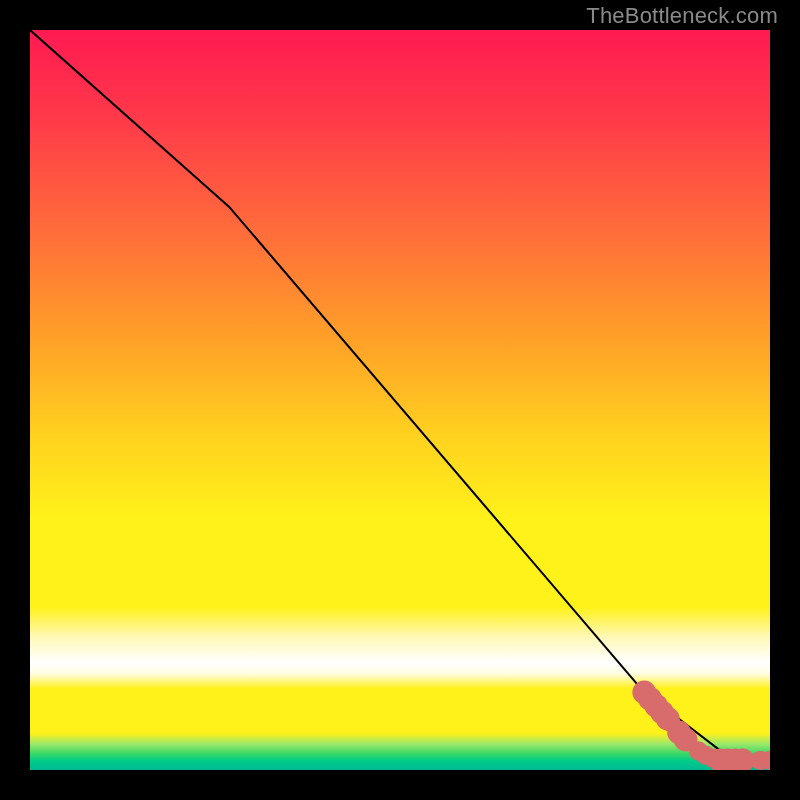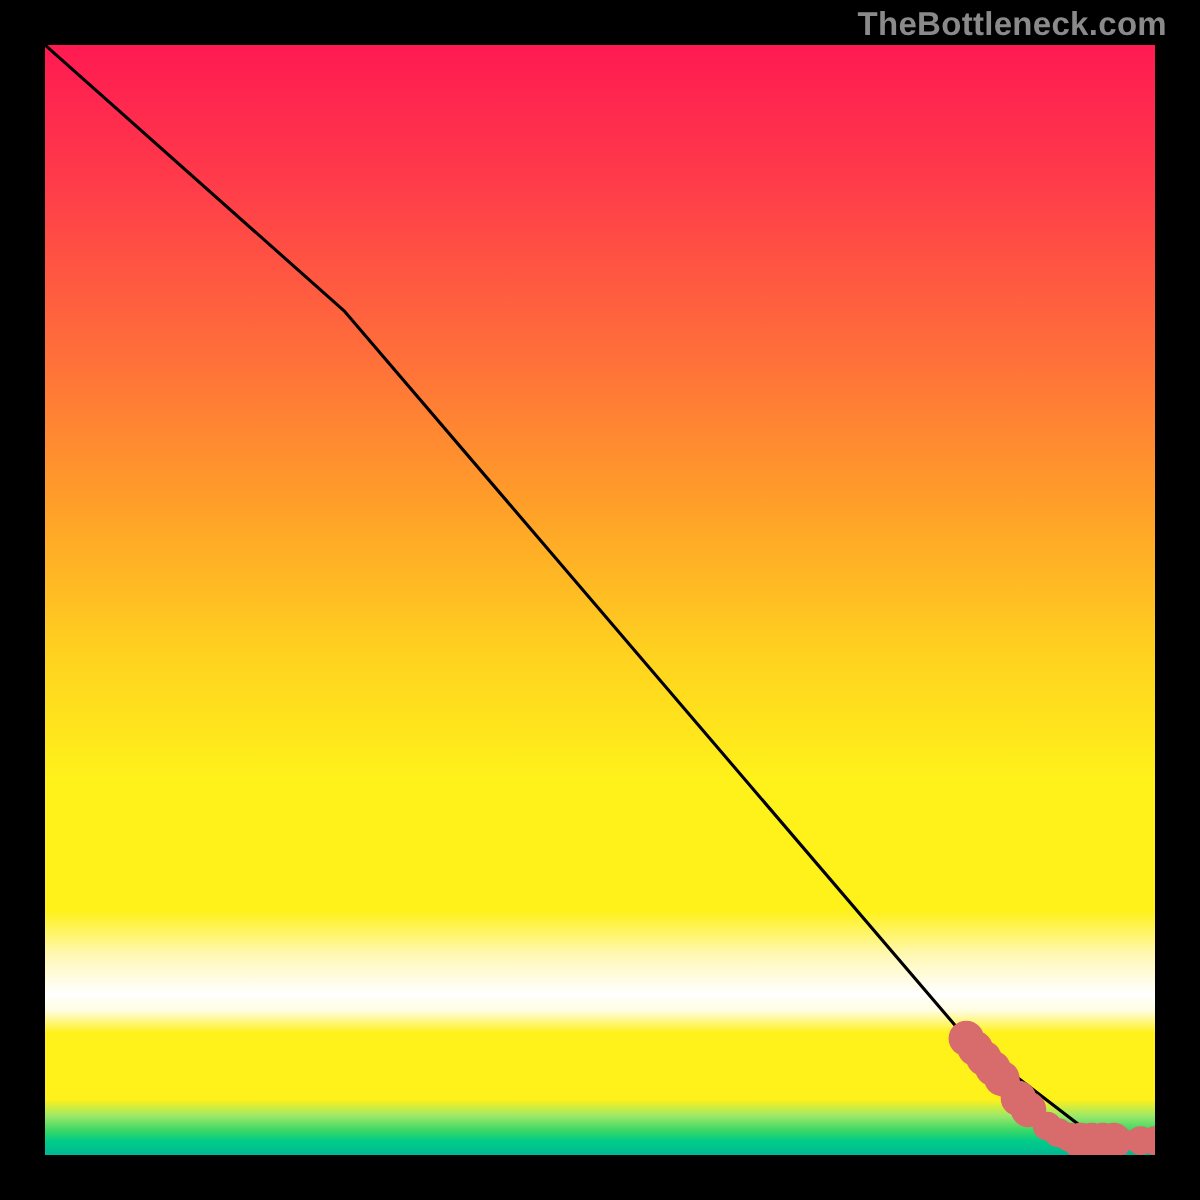--- a/index.html
+++ b/index.html
@@ -15,21 +15,21 @@
     position: relative;
     width: 800px;
     height: 800px;
   }
   .attribution {
     position: absolute;
     top: 3px;
     right: 22px;
     color: #8a8a8a;
     font-size: 22px;
-    font-weight: 700;
+    font-weight: 400;
     letter-spacing: 0.2px;
     z-index: 10;
   }
   .plot {
     position: absolute;
     left: 30px;
     top: 30px;
     width: 740px;
     height: 740px;
   }

